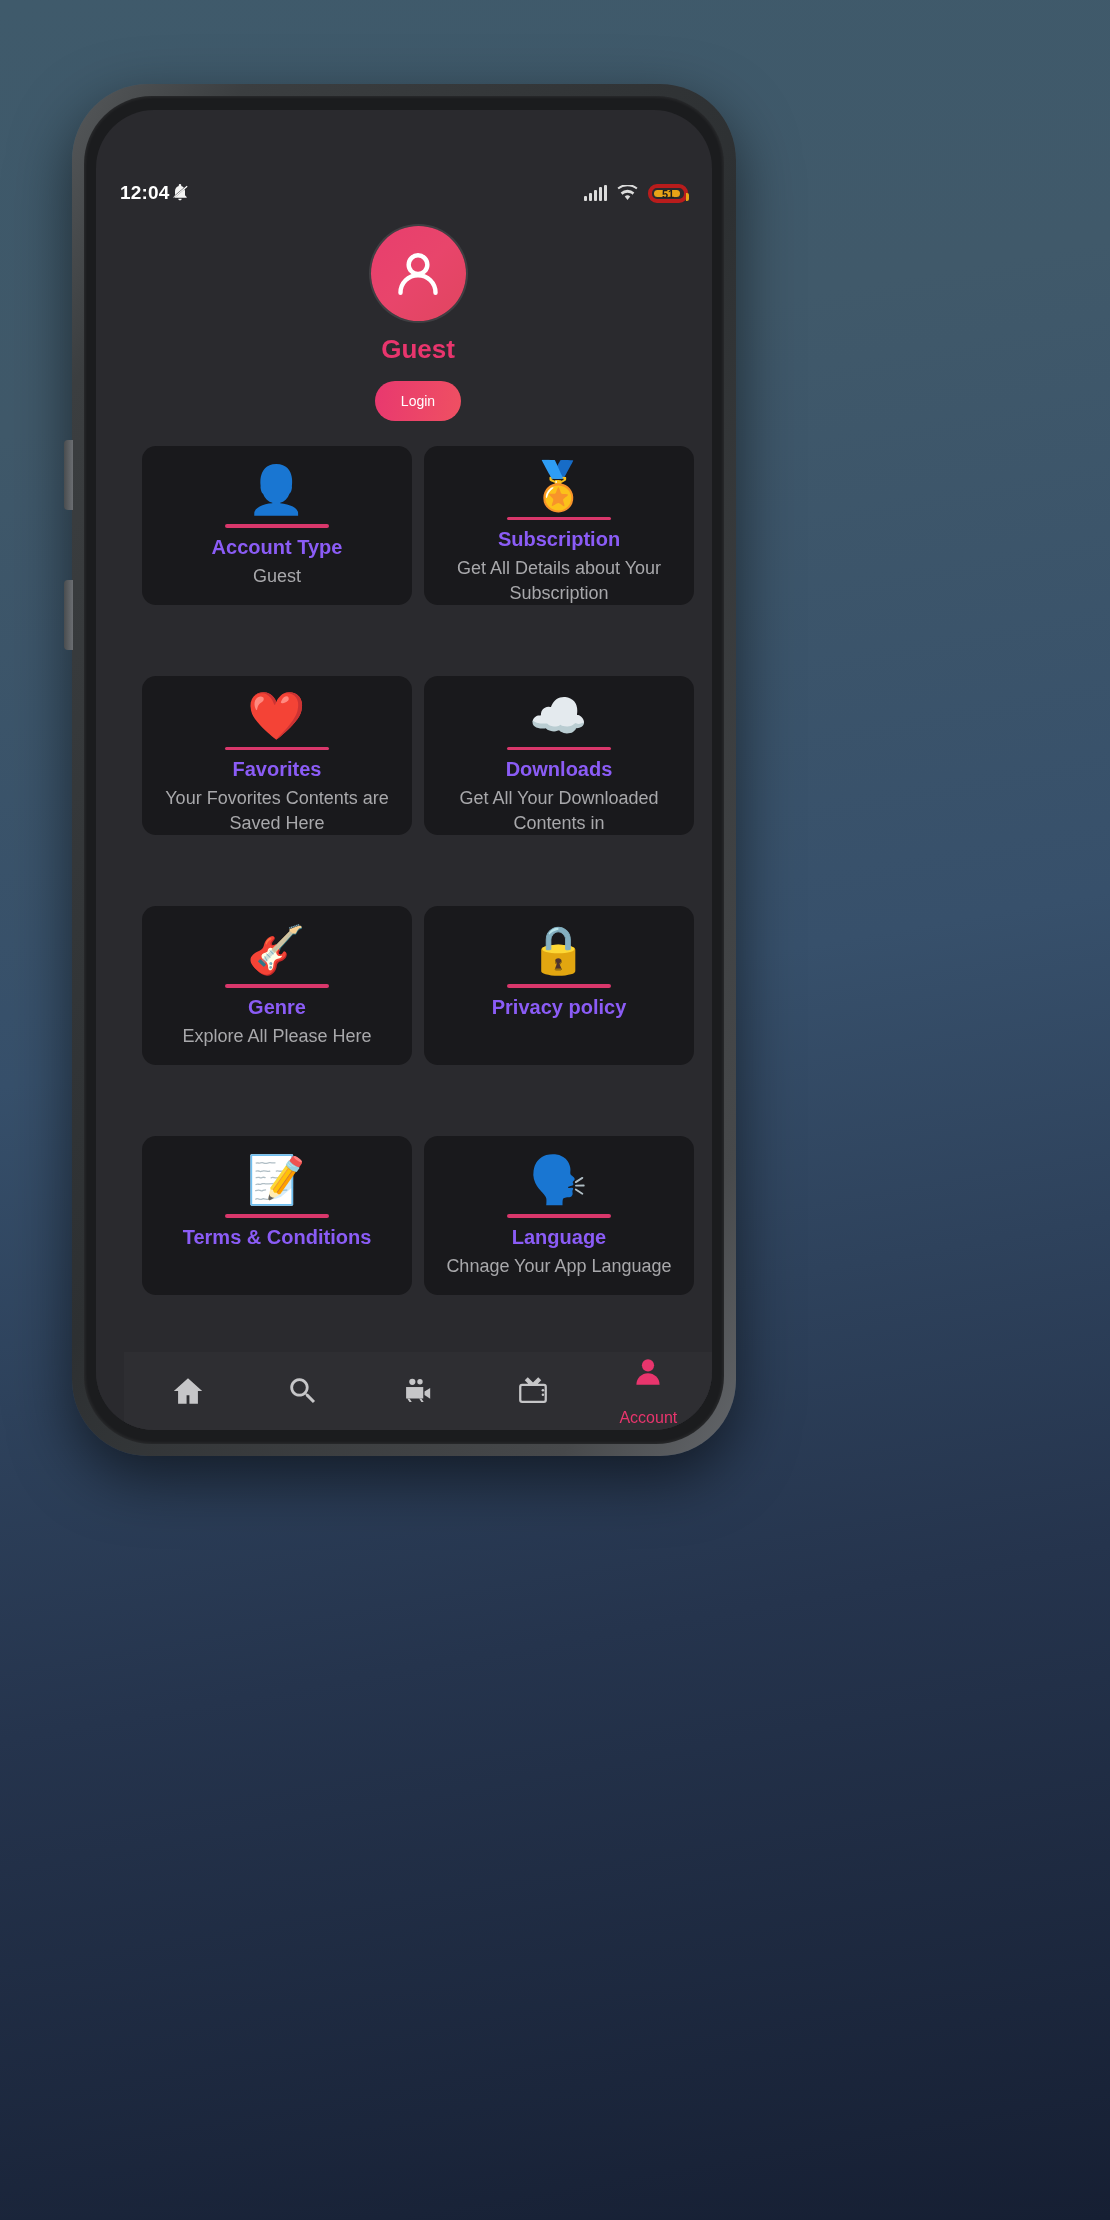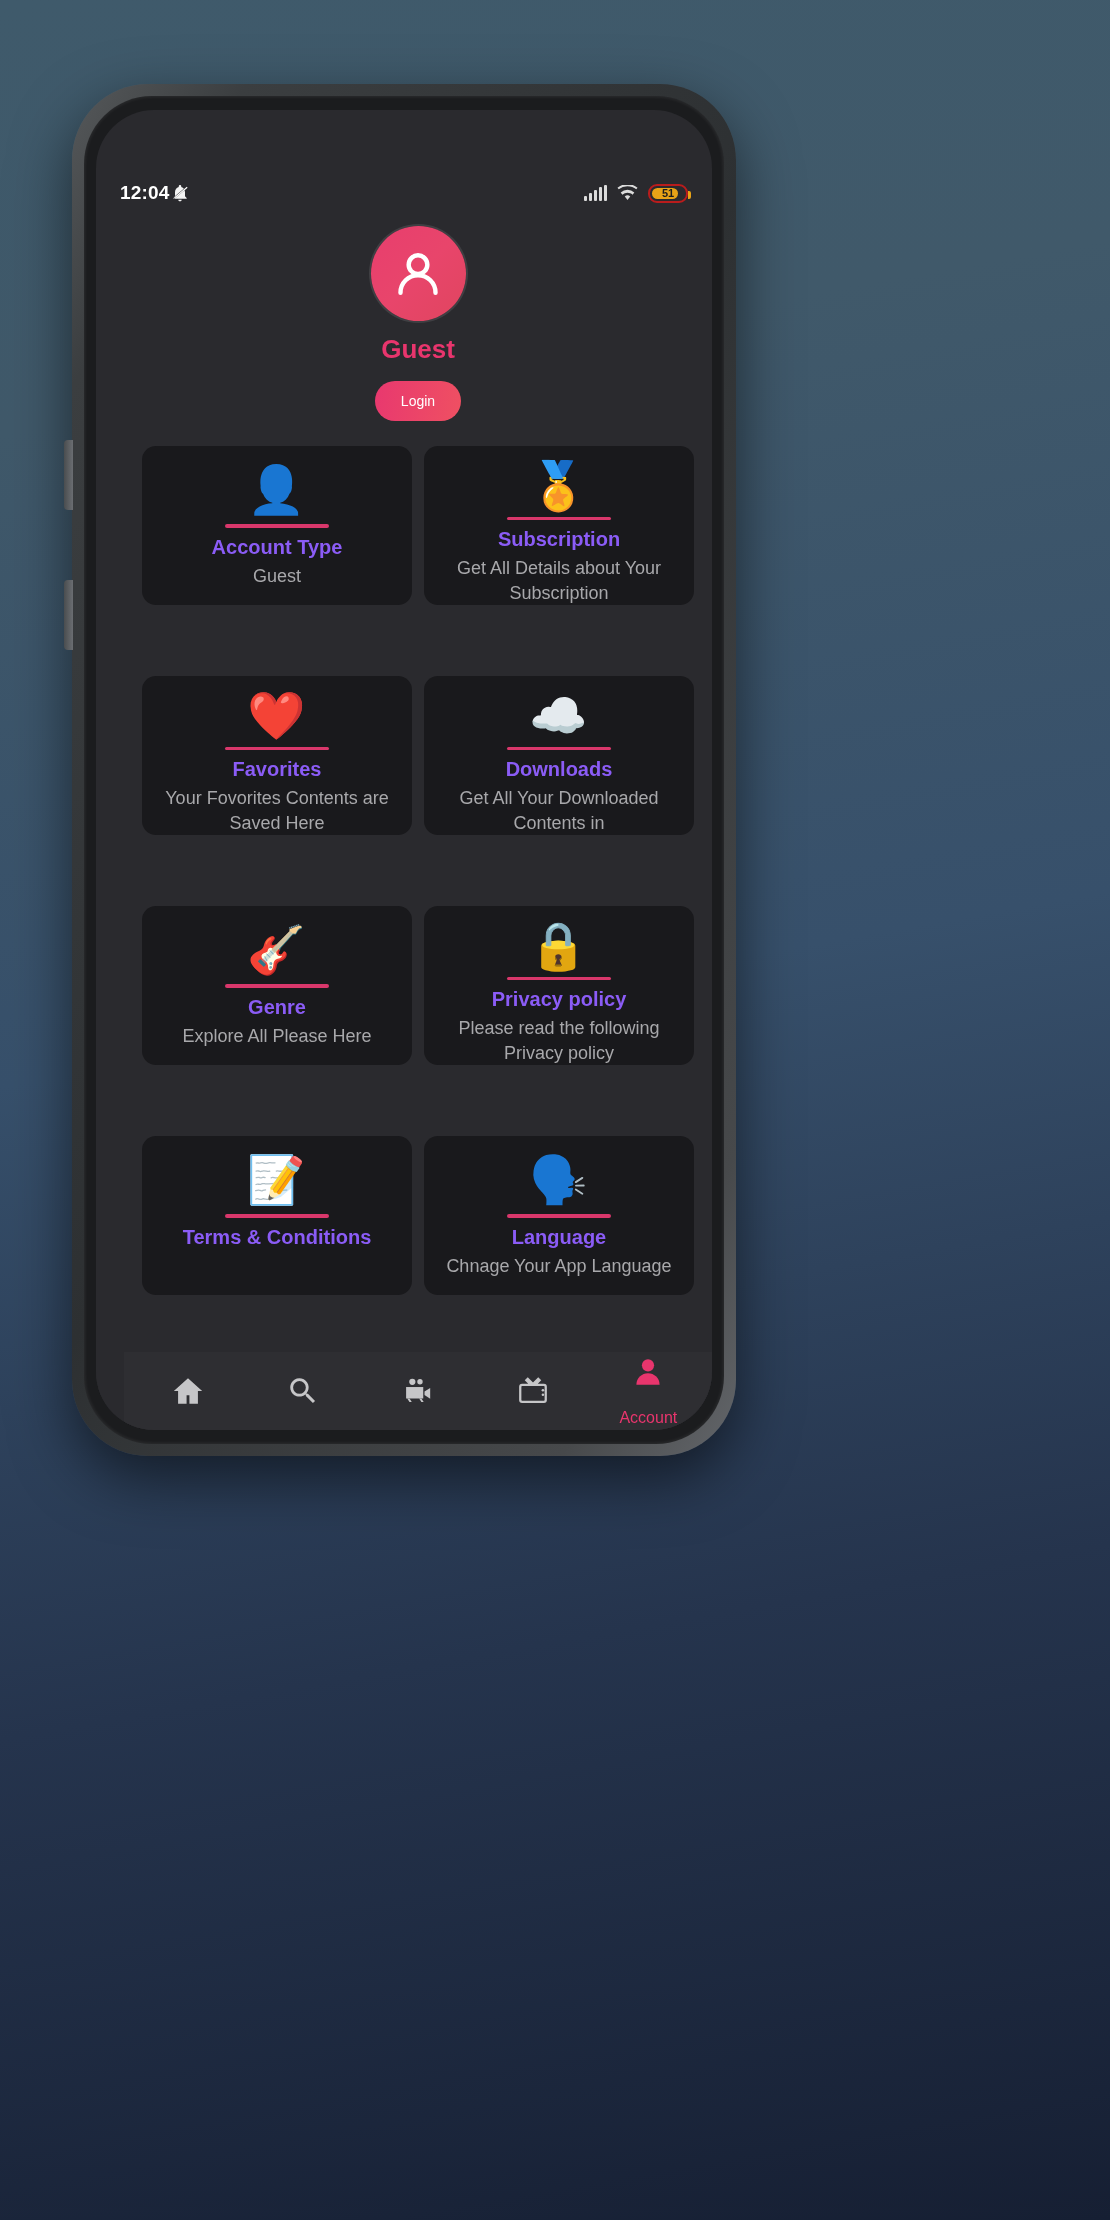--- a/index.html
+++ b/index.html
@@ -37,28 +37,28 @@
   #notch-row{position:absolute;left:96px;top:110px;width:616px;height:62px;}
   .cam{position:absolute;border-radius:50%;background:radial-gradient(circle at 35% 32%,#2f3133,#151617 70%);}
   #spk{position:absolute;left:258px;top:22px;width:82px;height:9px;border-radius:5px;background:#141516;}
 
   
   #status-bar{
     position:absolute;left:0;top:62px;width:616px;height:42px;
     display:flex;align-items:center;justify-content:space-between;
     padding:0 24px;color:#fff;
   }
-  #status-left{display:flex;align-items:center;gap:0;}
+  #status-left{display:flex;align-items:flex-start;gap:0;}
   #clock{font-size:19px;font-weight:bold;letter-spacing:.2px;}
   #status-right{display:flex;align-items:center;gap:10px;}
   .bars{display:flex;align-items:flex-end;gap:2px;height:15px;}
   .bars i{display:block;width:3px;background:#dcdcdc;border-radius:1px;}
   #battery{
-    width:40px;height:19px;border:2px solid #b91c1c;border-radius:9px;
-    position:relative;display:flex;align-items:center;
+    width:40px;height:19px;border:4px solid #b91c1c;border-radius:9px;
+    position:relative;display:flex;align-items:flex-start;
   }
   #battery:after{content:"";position:absolute;right:-5px;top:5px;width:3px;height:8px;background:#e8a317;border-radius:0 2px 2px 0;}
   #battery-fill{position:absolute;left:2px;top:2px;bottom:2px;width:26px;background:#e8a317;border-radius:6px;}
   #battery-text{position:relative;z-index:2;width:100%;text-align:center;font-size:11px;font-weight:bold;color:#1d1d1d;}
 
   
   #app{
     position:absolute;left:0;top:104px;width:616px;height:1216px;
     background:#2a2a2e;display:flex;flex-direction:column;padding-left:28px;
   }
@@ -198,21 +198,20 @@
         <div class="card-icon">🎸</div>
         <div class="divider"></div>
         <div class="card-title">Genre</div>
         <div class="card-sub">Explore All Please Here</div>
       </div>
 
       <div class="card">
         <div class="card-icon">🔒</div>
         <div class="divider"></div>
         <div class="card-title">Privacy policy</div>
-        <div class="card-sub">Please read the following Privacy policy</div>
       </div>
 
       <div class="card">
         <div class="card-icon">📝</div>
         <div class="divider"></div>
         <div class="card-title">Terms &amp; Conditions</div>
       </div>
 
       <div class="card">
         <div class="card-icon">🗣️</div>

